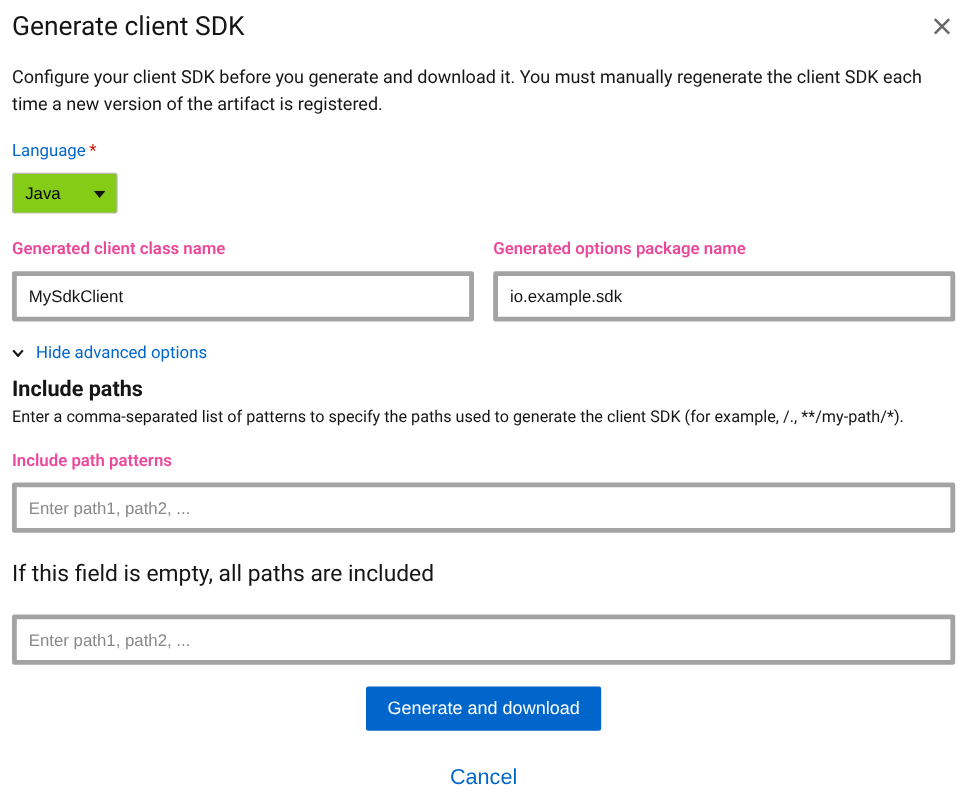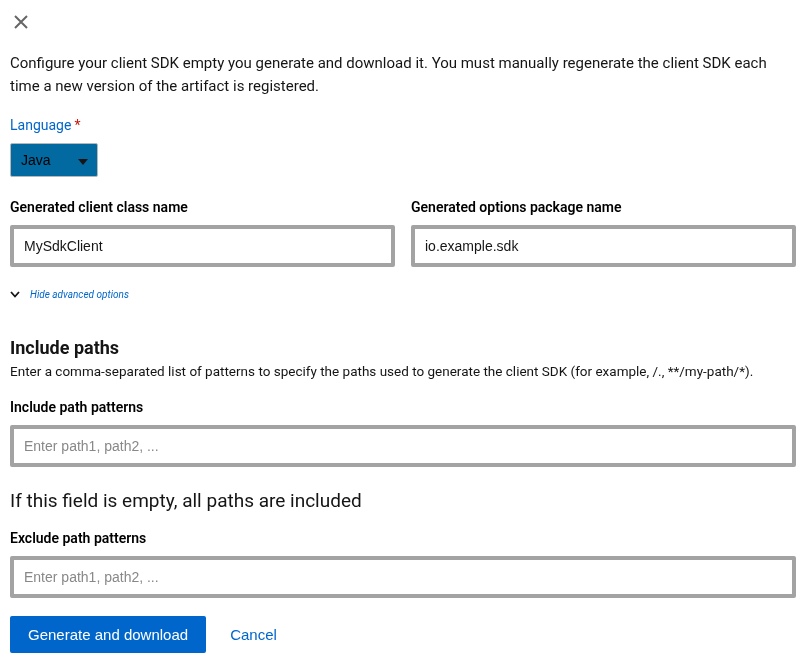--- a/index.html
+++ b/index.html
@@ -34,21 +34,21 @@
     }
     .description {
       font-size: 15px;
       line-height: 1.5;
       color: #151515;
       margin-bottom: 20px;
     }
     .label {
       font-weight: 600;
       font-size: 14px;
-      color: #000000;
+      color: #ec4899;
       margin-bottom: 5px;
       display: block;
     }
     .label-blue {
       color: #0066cc;
       font-weight: 400;
       font-size: 14px;
     }
     .required {
       color: #c9190b;
@@ -58,21 +58,21 @@
       position: relative;
       display: inline-block;
       margin-top: 5px;
       margin-bottom: 22px;
     }
     .select-control {
       border: 1px solid #b8b8b8;
       border-radius: 2px;
       padding: 8px 34px 8px 10px;
       font-size: 14px;
-      background: #0369a1;
+      background: #84cc16;
       cursor: pointer;
       min-width: 88px;
       text-align: left;
     }
     .caret-down {
       position: absolute;
       right: 10px;
       top: 50%;
       transform: translateY(-50%);
       pointer-events: none;
@@ -95,24 +95,23 @@
       margin-top: 5px;
     }
     .text-input::placeholder {
       color: #888;
     }
     .toggle-link {
       display: inline-flex;
       align-items: center;
       gap: 10px;
       color: #0066cc;
-      font-size: 10px;
-      cursor: pointer;
-      margin-bottom: 37px;
-      font-style: italic;
+      font-size: 14px;
+      cursor: pointer;
+      margin-bottom: 12px;
     }
     .toggle-chevron {
       color: #151515;
     }
     .section-title {
       font-size: 18px;
       font-weight: 700;
       margin-bottom: 5px;
     }
     .section-desc {
@@ -126,53 +125,55 @@
     .helper-text {
       font-size: 19px;
       color: #151515;
       margin-top: 22px;
     }
     .actions {
       display: flex;
       gap: 18px;
       align-items: center;
       margin-top: 10px;
+      flex-direction: column;
     }
     .btn-primary {
       background: #0066cc;
       color: #fff;
       border: none;
       padding: 10px 18px;
       font-size: 15px;
       cursor: pointer;
       border-radius: 2px;
     }
     .btn-link {
       background: none;
       border: none;
       color: #0066cc;
-      font-size: 15px;
+      font-size: 18px;
       cursor: pointer;
       padding: 10px 6px;
     }
   </style>
 </head>
 <body>
 
 
 
 <div class="dialog-header">
+  <h1 class="dialog-title">Generate client SDK</h1>
   <span class="close-icon">
     <svg width="14" height="14" viewBox="0 0 14 14">
         <path d="M1 1 L13 13 M13 1 L1 13" stroke="#666" stroke-width="2" fill="none"></path>
       </svg>
   </span>
 </div>
 
-<p class="description">Configure your client SDK empty you generate and download it. You must manually regenerate the client SDK each time a new version of the artifact is registered.</p>
+<p class="description">Configure your client SDK before you generate and download it. You must manually regenerate the client SDK each time a new version of the artifact is registered.</p>
 
 <div>
   <span class="label label-blue">
     <span>Language</span><span class="required">*</span>
   </span>
   <div class="select-wrapper">
     <button class="select-control">
       <span>Java</span>
     </button>
     <span class="caret-down">
@@ -206,21 +207,20 @@
 <h2 class="section-title">Include paths</h2>
 <p class="section-desc">Enter a comma-separated list of patterns to specify the paths used to generate the client SDK (for example, /., **/my-path/*).</p>
 
 <div class="field-group">
   <label class="label">Include path patterns</label>
   <input type="text" class="text-input" placeholder="Enter path1, path2, ..." style="">
   <div class="helper-text">If this field is empty, all paths are included</div>
 </div>
 
 <div class="field-group">
-  <label class="label">Exclude path patterns</label>
   <input type="text" class="text-input" placeholder="Enter path1, path2, ..." style="">
 </div>
 
 <div class="actions">
   <button class="btn-primary">Generate and download</button>
   <button class="btn-link">Cancel</button>
 </div>
 
 
 

